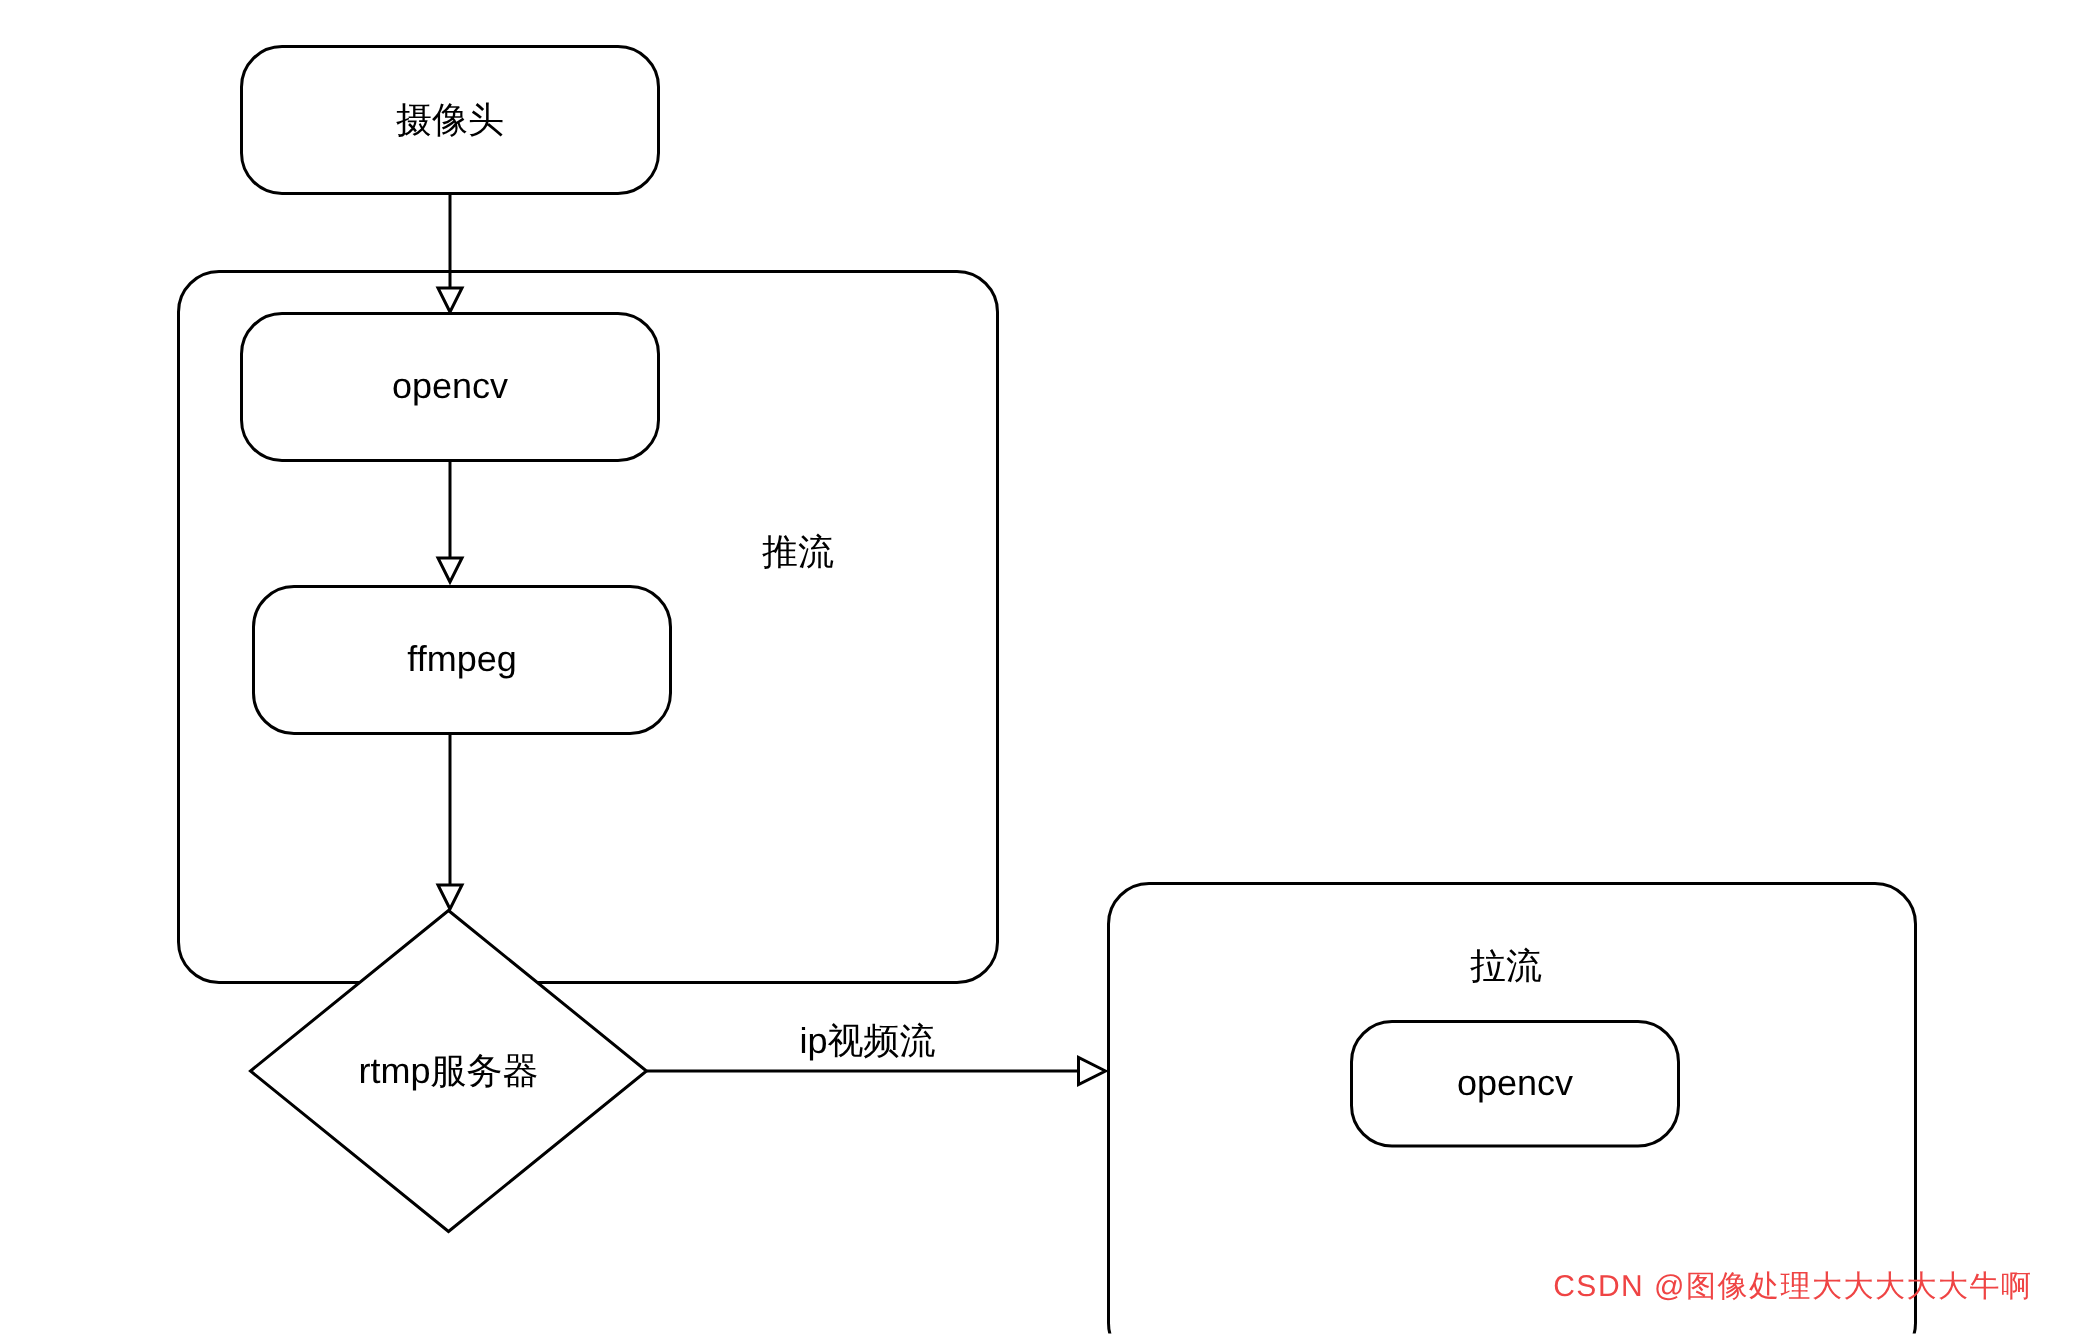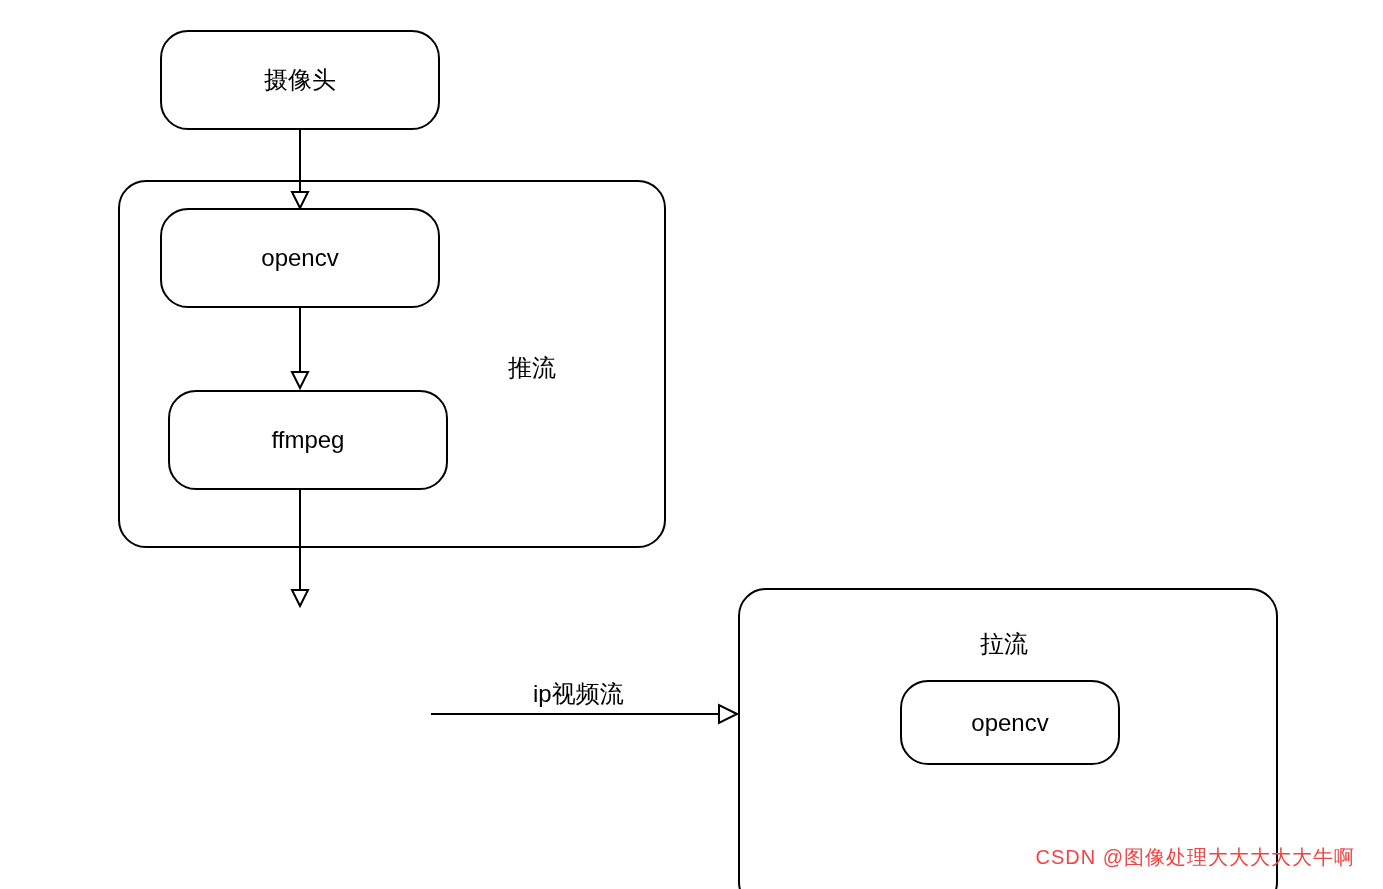--- a/index.html
+++ b/index.html
@@ -68,32 +68,38 @@
   </style>
 </head>
 <body>
 
 <div class="canvas">
 
   <div class="node" style="left:160px; top:30px; width:280px; height:100px;">
     <span>摄像头</span>
   </div>
 
-  <div class="container-node" style="left:118px; top:180px; width:548px; height:368px;">
+  <div class="container-node" style="left:118px; top:180px; width:548px; height:476px;">
     <span class="container-label" style="left:388px; top:170px;">推流</span>
   </div>
 
   <div class="node" style="left:160px; top:208px; width:280px; height:100px;">
     <span>opencv</span>
   </div>
 
   <div class="node" style="left:168px; top:390px; width:280px; height:100px;">
     <span>ffmpeg</span>
   </div>
 
+  <div class="diamond" style="left:165px; top:605px; width:268px; height:218px;">
+    <svg viewBox="0 0 268 218">
+      <polygon points="134,2 266,109 134,216 2,109" fill="#fff" stroke="#000" stroke-width="2"></polygon>
+    </svg>
+    <span class="diamond-label">rtmp服务器</span>
+  </div>
 
   <div class="container-node" style="left:738px; top:588px; width:540px; height:322px;">
     <span class="container-label" style="left:240px; top:38px;">拉流</span>
   </div>
 
   <div class="node" style="left:900px; top:680px; width:220px; height:85px;">
     <span>opencv</span>
   </div>
 
   <svg style="position:absolute; left:290px; top:130px; width:20px; height:80px;" viewBox="0 0 20 80">

